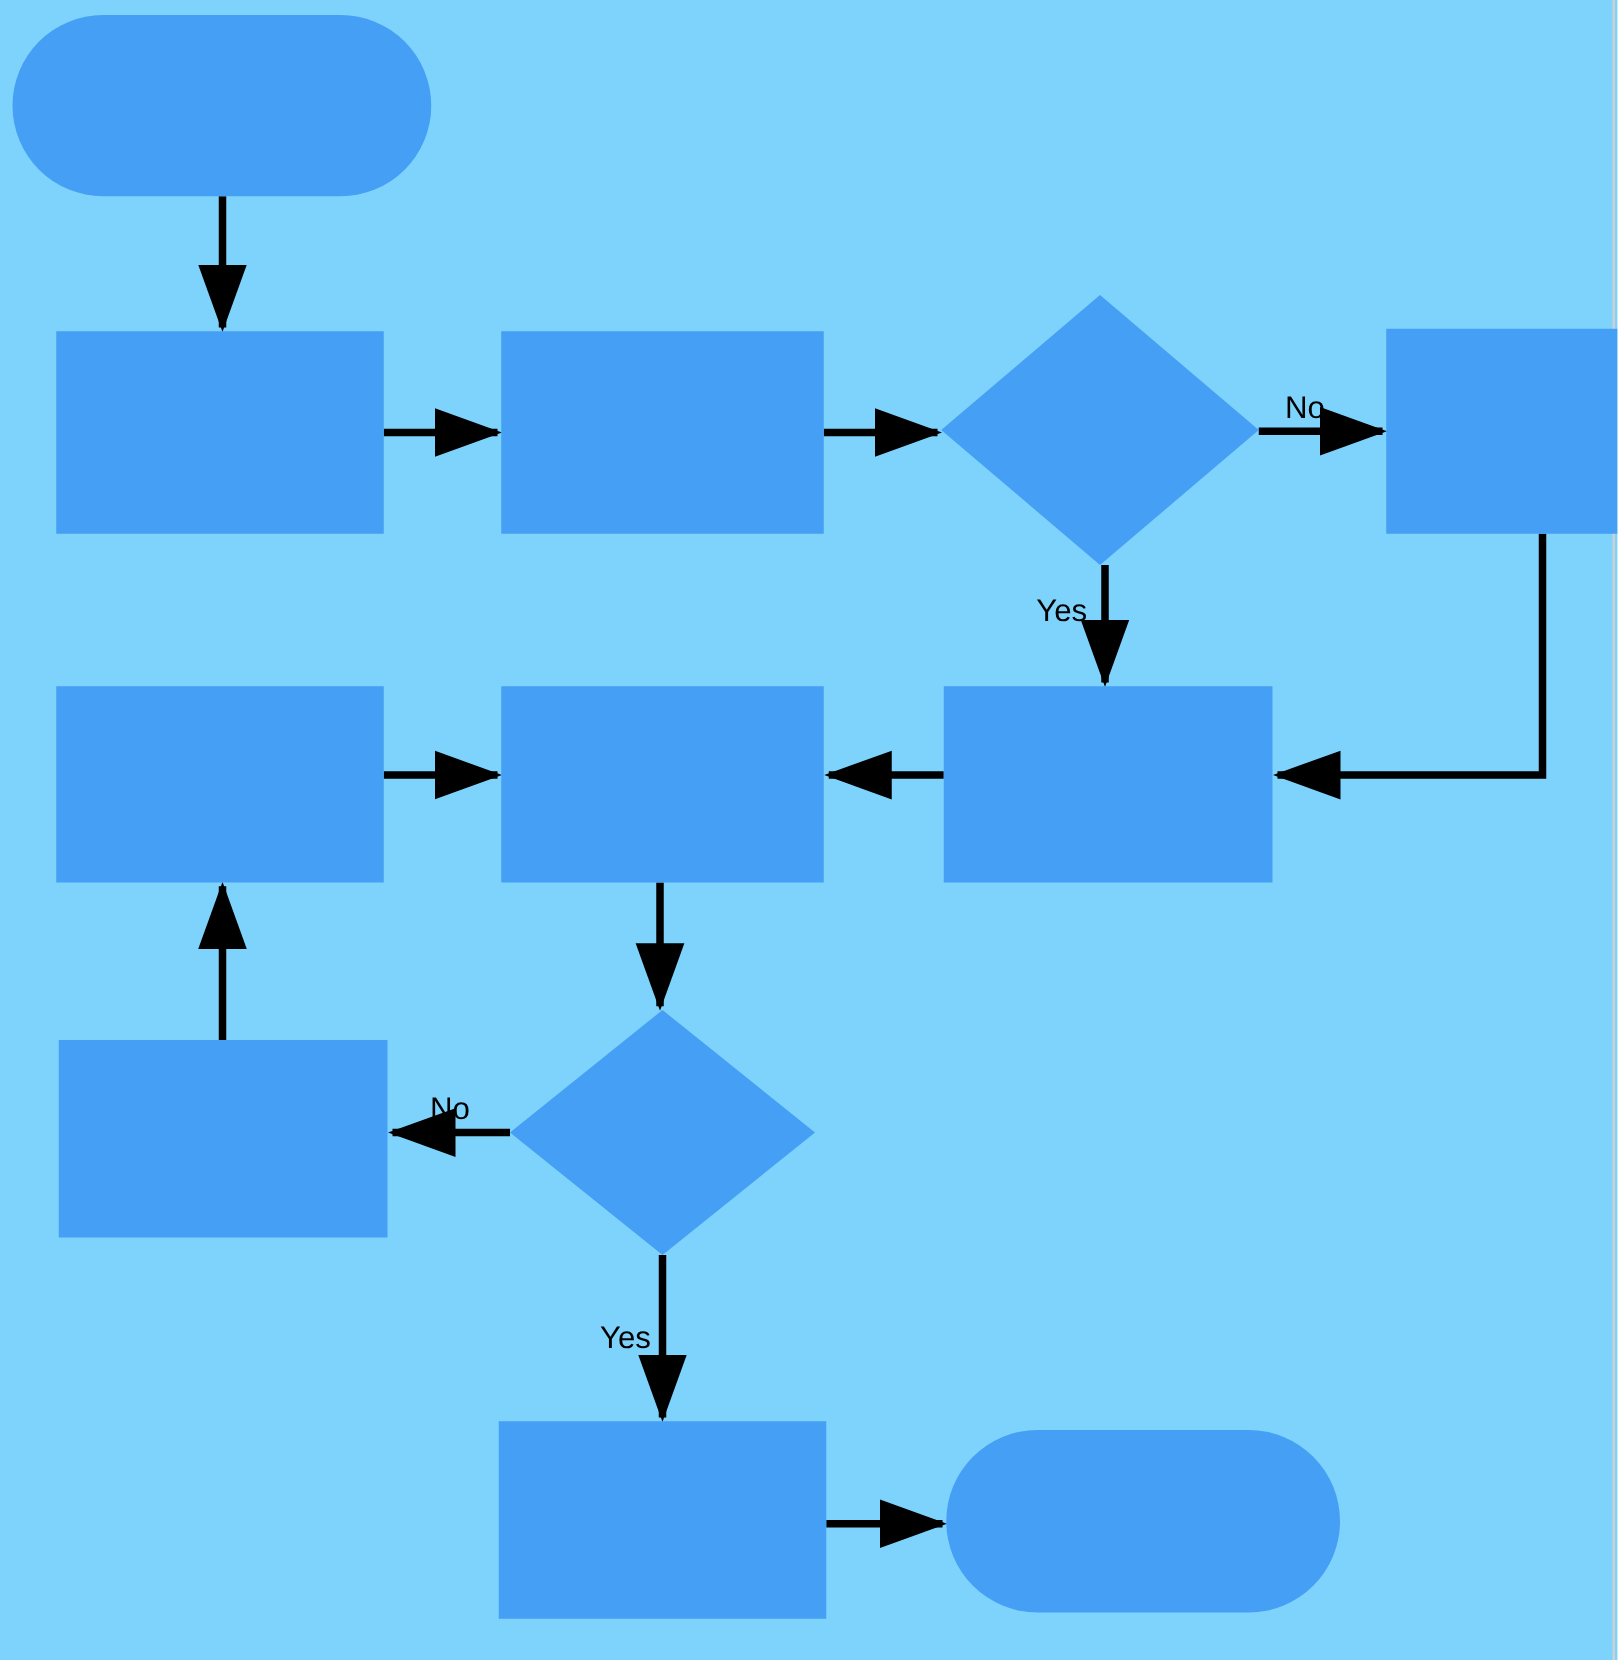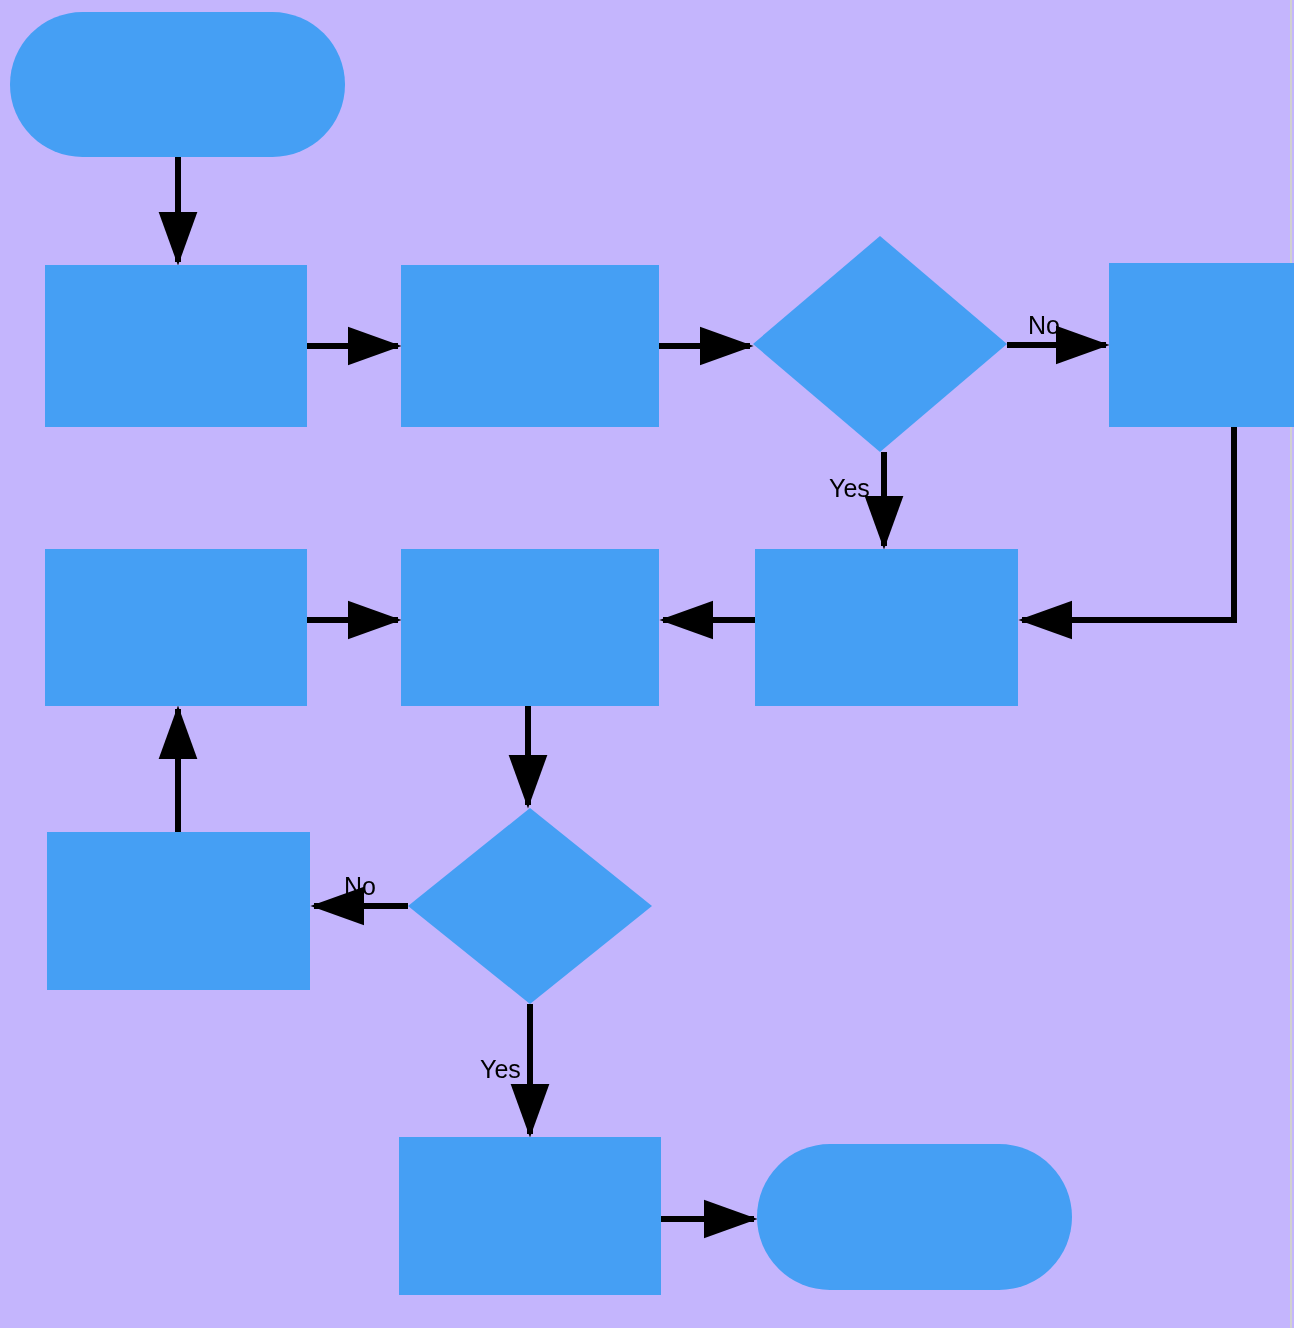--- a/index.html
+++ b/index.html
@@ -8,21 +8,21 @@
     padding: 0;
     background: #ffffff;
   }
   body {
     font-family: "Liberation Sans", sans-serif;
   }
   #flow-canvas {
     position: relative;
     width: 1294px;
     height: 1328px;
-    background: #c4b5fd;
+    background: #7dd3fc;
     overflow: hidden;
   }
   #flow-svg {
     position: absolute;
     top: 0;
     left: 0;
     width: 1294px;
     height: 1328px;
     display: block;
   }

